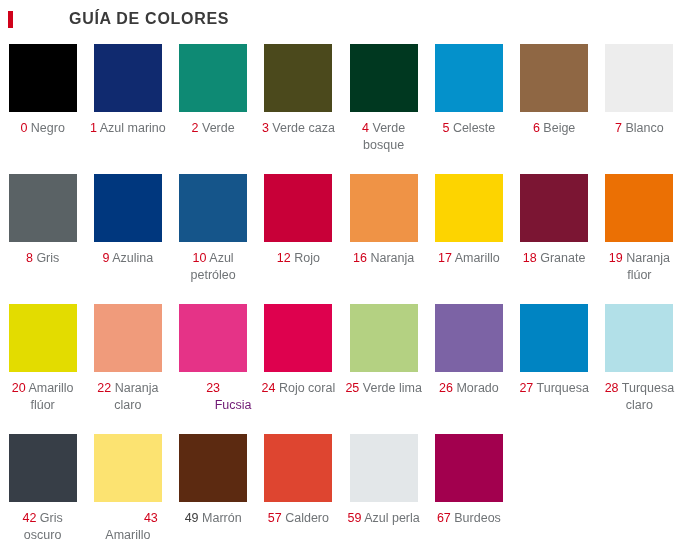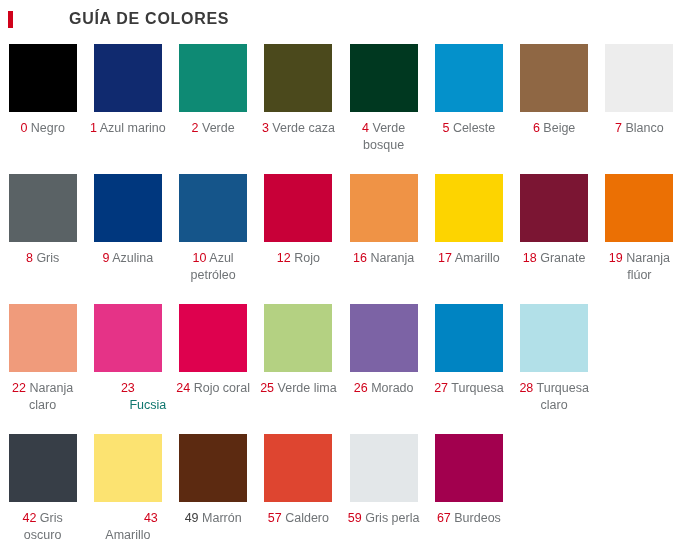--- a/index.html
+++ b/index.html
@@ -163,26 +163,30 @@
           <div class="swatch" style="background-color: rgb(123, 21, 51);"></div>
           <div class="cell-label"><span class="cell-code" style="color: rgb(208, 2, 27);">18</span> <span class="cell-name" style="color: rgb(111, 115, 118);">Granate</span></div>
         </div>
         <div class="color-cell">
           <div class="swatch" style="background-color: rgb(235, 112, 4);"></div>
           <div class="cell-label"><span class="cell-code" style="color: rgb(208, 2, 27);">19</span> <span class="cell-name" style="color: rgb(111, 115, 118);">Naranja flúor</span></div>
         </div>
       </div>
       <div class="color-row">
         <div class="color-cell">
+          <div class="swatch" style="background-color: rgb(227, 220, 0);"></div>
+          <div class="cell-label"><span class="cell-code" style="color: rgb(208, 2, 27);">20</span> <span class="cell-name" style="color: rgb(111, 115, 118);">Amarillo flúor</span></div>
+        </div>
+        <div class="color-cell">
           <div class="swatch" style="background-color: rgb(240, 155, 123);"></div>
           <div class="cell-label"><span class="cell-code" style="color: rgb(208, 2, 27);">22</span> <span class="cell-name" style="color: rgb(111, 115, 118);">Naranja claro</span></div>
         </div>
         <div class="color-cell">
           <div class="swatch" style="background-color: rgb(229, 51, 135);"></div>
-          <div class="cell-label"><span class="cell-code" style="color: rgb(208, 2, 27);">23</span> <span class="cell-name" style="color: #0f766e; margin-left: 40px;">Fucsia</span></div>
+          <div class="cell-label"><span class="cell-code" style="color: rgb(208, 2, 27);">23</span> <span class="cell-name" style="color: #701a75; margin-left: 40px;">Fucsia</span></div>
         </div>
         <div class="color-cell">
           <div class="swatch" style="background-color: rgb(222, 1, 78);"></div>
           <div class="cell-label"><span class="cell-code" style="color: rgb(208, 2, 27);">24</span> <span class="cell-name" style="color: rgb(111, 115, 118);">Rojo coral</span></div>
         </div>
         <div class="color-cell">
           <div class="swatch" style="background-color: rgb(180, 209, 130);"></div>
           <div class="cell-label"><span class="cell-code" style="color: rgb(208, 2, 27);">25</span> <span class="cell-name" style="color: rgb(111, 115, 118);">Verde lima</span></div>
         </div>
         <div class="color-cell">
@@ -210,21 +214,21 @@
         <div class="color-cell">
           <div class="swatch" style="background-color: rgb(92, 42, 17);"></div>
           <div class="cell-label"><span class="cell-code" style="color: #404040;">49</span> <span class="cell-name" style="color: rgb(111, 115, 118);">Marrón</span></div>
         </div>
         <div class="color-cell">
           <div class="swatch" style="background-color: rgb(222, 69, 48);"></div>
           <div class="cell-label"><span class="cell-code" style="color: rgb(208, 2, 27);">57</span> <span class="cell-name" style="color: rgb(111, 115, 118);">Caldero</span></div>
         </div>
         <div class="color-cell">
           <div class="swatch" style="background-color: rgb(227, 231, 233);"></div>
-          <div class="cell-label"><span class="cell-code" style="color: rgb(208, 2, 27);">59</span> <span class="cell-name" style="color: rgb(111, 115, 118);">Gris perla</span></div>
+          <div class="cell-label"><span class="cell-code" style="color: rgb(208, 2, 27);">59</span> <span class="cell-name" style="color: rgb(111, 115, 118);">Azul perla</span></div>
         </div>
         <div class="color-cell">
           <div class="swatch" style="background-color: rgb(162, 0, 78);"></div>
           <div class="cell-label"><span class="cell-code" style="color: rgb(208, 2, 27);">67</span> <span class="cell-name" style="color: rgb(111, 115, 118);">Burdeos</span></div>
         </div>
       </div>
     </div>
 
 </div>
 

